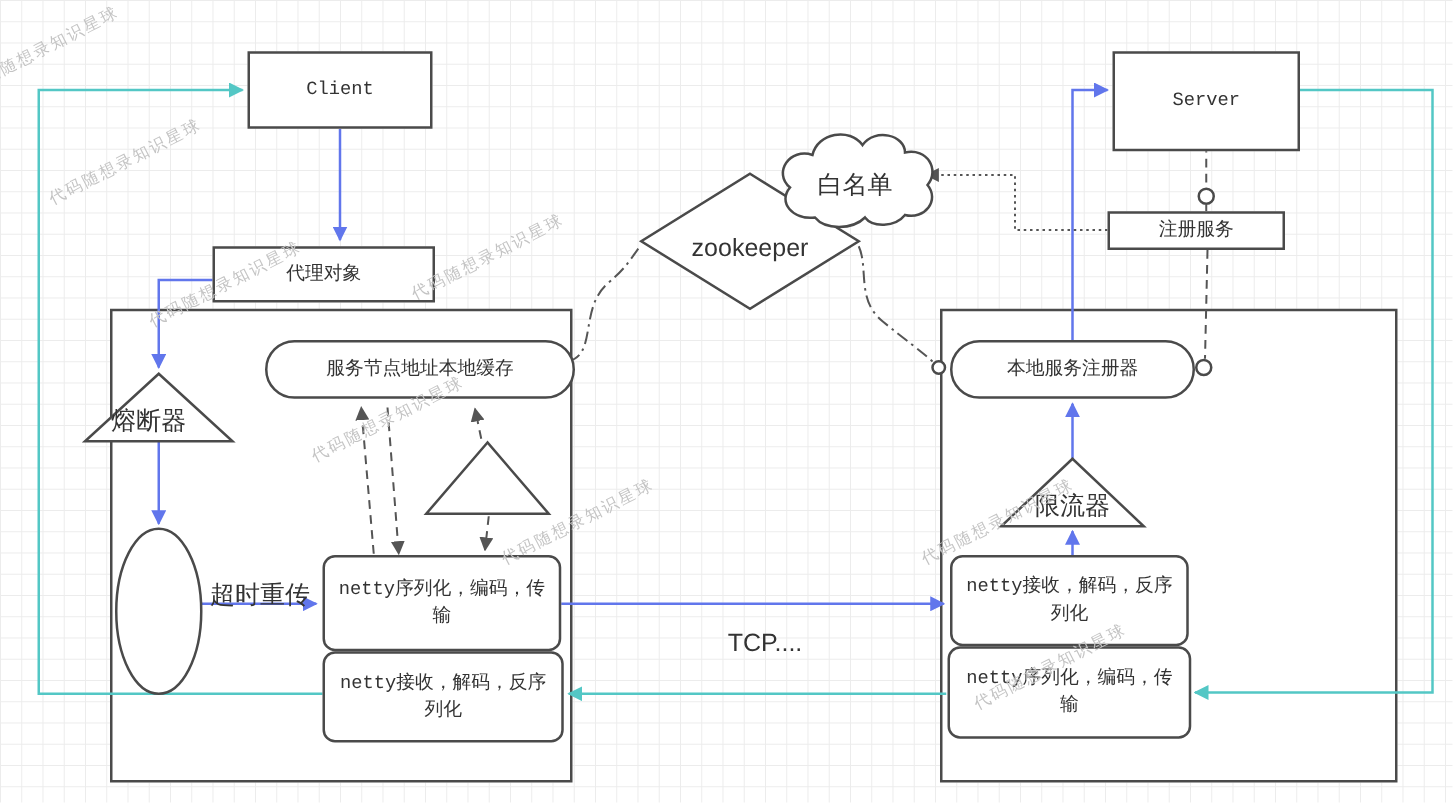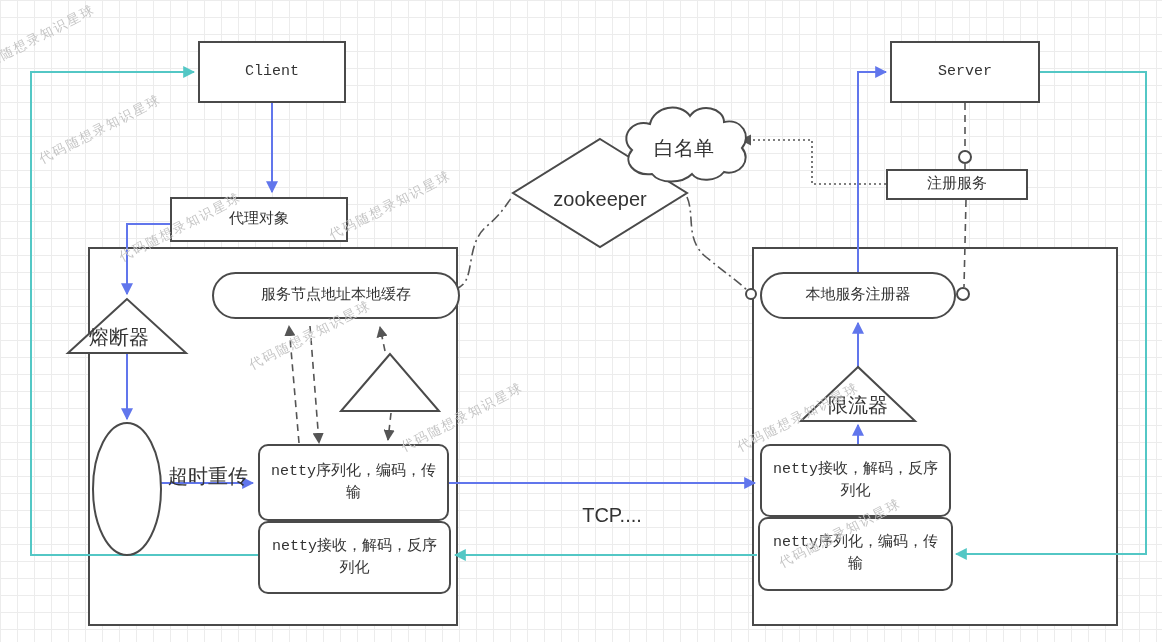--- a/index.html
+++ b/index.html
@@ -99,21 +99,21 @@
     <ellipse class="shape" cx="127" cy="489" rx="34" ry="66"></ellipse>
     <circle class="shape" cx="450" cy="292" r="5"></circle>
     <circle class="shape" cx="751" cy="294" r="5"></circle>
     <circle class="shape" cx="965" cy="157" r="6"></circle>
     <circle class="shape" cx="963" cy="294" r="6"></circle>
   </svg>
 
   <div class="box" style="left:198px;top:41px;width:148px;height:62px;">
     <span>Client</span>
   </div>
-  <div class="box" style="left:890px;top:41px;width:150px;height:62px;">
+  <div class="box" style="left:890px;top:41px;width:150px;height:80px;">
     <span>Server</span>
   </div>
   <div class="box" style="left:170px;top:197px;width:178px;height:45px;">
     <span>代理对象</span>
   </div>
   <div class="box" style="left:886px;top:169px;width:142px;height:31px;">
     <span>注册服务</span>
   </div>
   <div class="box rounded" style="left:212px;top:272px;width:248px;height:47px;">
     <span>服务节点地址本地缓存</span>

